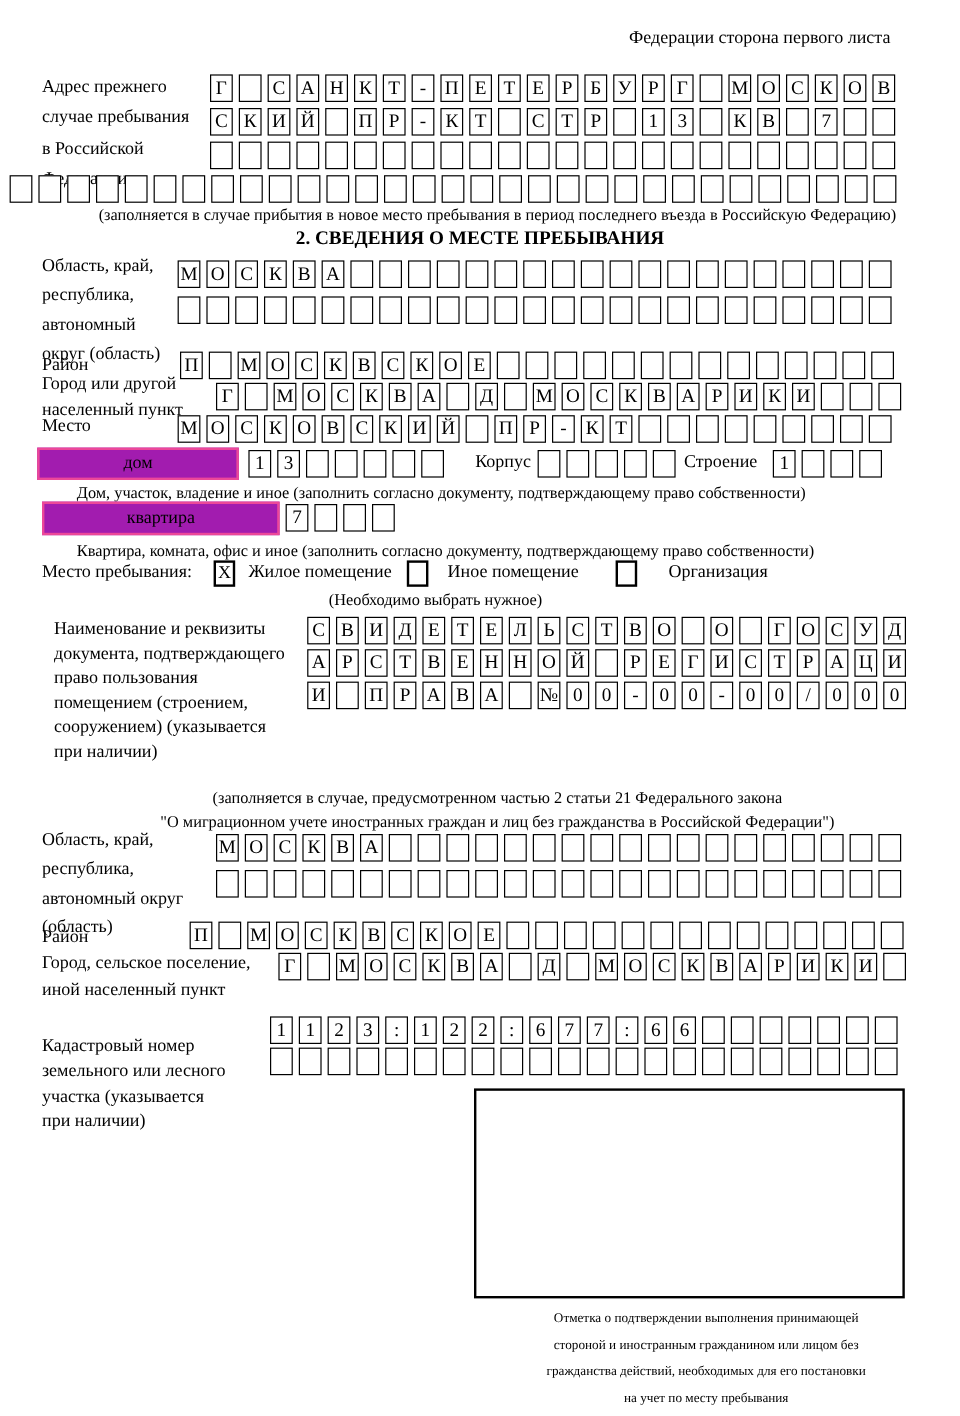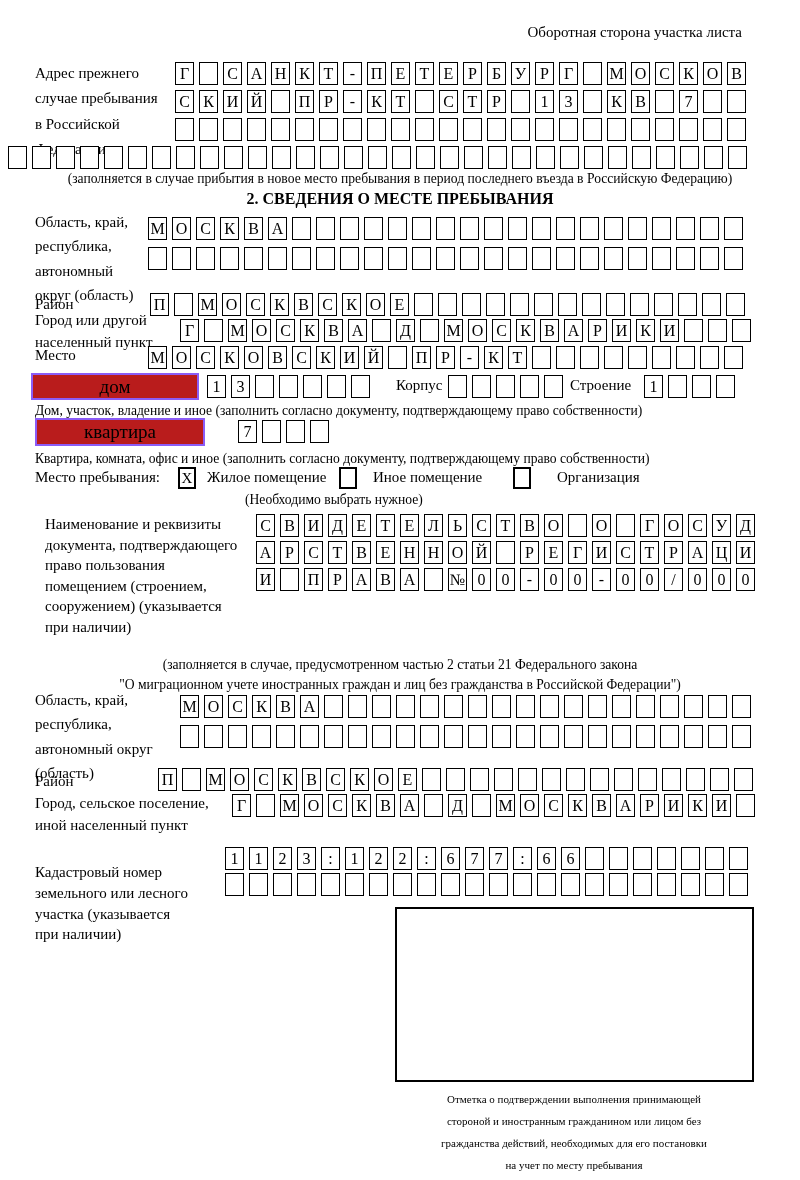--- a/index.html
+++ b/index.html
@@ -6,46 +6,46 @@
   html,body { background:#fff; }
   #page {
     position:relative; width:800px; height:1180px; margin:0 auto;
     background:#ffffff; color:#000;
     font-family:"Liberation Serif", serif;
     overflow:hidden;
   }
   .abs { position:absolute; }
   .lbl { font-size:15px; }
   .ml  { white-space:pre-line; }
-  .note { font-size:13.6px; }
+  .note { font-size:13.6px;padding-left:29px; }
   .title { font-weight:bold; font-size:16px; }
   .centered { position:absolute; left:0; width:800px; text-align:center; }
   .grid { position:absolute; display:flex; gap:5px; }
   .cell {
     flex:0 0 auto; width:19px; height:23px;
     border:1.8px solid #000; background:#fff;
     display:flex; align-items:center; justify-content:center;
     font-size:16px; line-height:1;
   }
   .bigbox {
-    position:absolute; border:2px solid #8b5cf6; background:#b91c1c;
-    display:flex; align-items:center; justify-content:center; font-size:19px;
+    position:absolute; border:2px solid #ec4899; background:#a21caf;
+    display:flex; align-items:center; justify-content:center; font-size:15px;
   }
   .cb {
     position:absolute; width:18px; height:22px; border:2px solid #000; background:#fff;
     display:flex; align-items:center; justify-content:center; font-size:15px;
   }
   .markbox { position:absolute; border:2px solid #000; background:#fff; }
 </style>
 </head>
 <body>
 
 <div id="page">
 
-  <div class="abs lbl" style="top:24px; right:58px">Оборотная сторона участка листа</div>
+  <div class="abs lbl" style="top:24px; right:58px">Федерации сторона первого листа</div>
 
   <div class="abs lbl ml" style="left:35px; top:61px; line-height:25.3px">Адрес прежнего
 случае пребывания
 в Российской
 Федерации</div>
   <div class="grid" style="left:175px; top:62px">
       <span class="cell">Г</span>
       <span class="cell"></span>
       <span class="cell">С</span>
       <span class="cell">А</span>
@@ -325,21 +325,21 @@
     </div>
   <div class="abs lbl" style="left:570px; top:377px">Строение</div>
   <div class="grid" style="left:644px; top:375px">
       <span class="cell">1</span>
       <span class="cell"></span>
       <span class="cell"></span>
       <span class="cell"></span>
     </div>
   <div class="abs note" style="left:35px; top:403px">Дом, участок, владение и иное (заполнить согласно документу, подтверждающему право собственности)</div>
 
-  <div class="bigbox" style="left:35px; top:418px; width:170px; height:28px">квартира</div>
+  <div class="bigbox" style="left:35px; top:418px; width:198px; height:28px">квартира</div>
   <div class="grid" style="left:238px; top:420px">
       <span class="cell">7</span>
       <span class="cell"></span>
       <span class="cell"></span>
       <span class="cell"></span>
     </div>
   <div class="abs note" style="left:35px; top:451px">Квартира, комната, офис и иное (заполнить согласно документу, подтверждающему право собственности)</div>
 
   <div class="abs lbl" style="left:35px; top:469px">Место пребывания:</div>
   <span class="cb" style="left:178px; top:467px">X</span>

